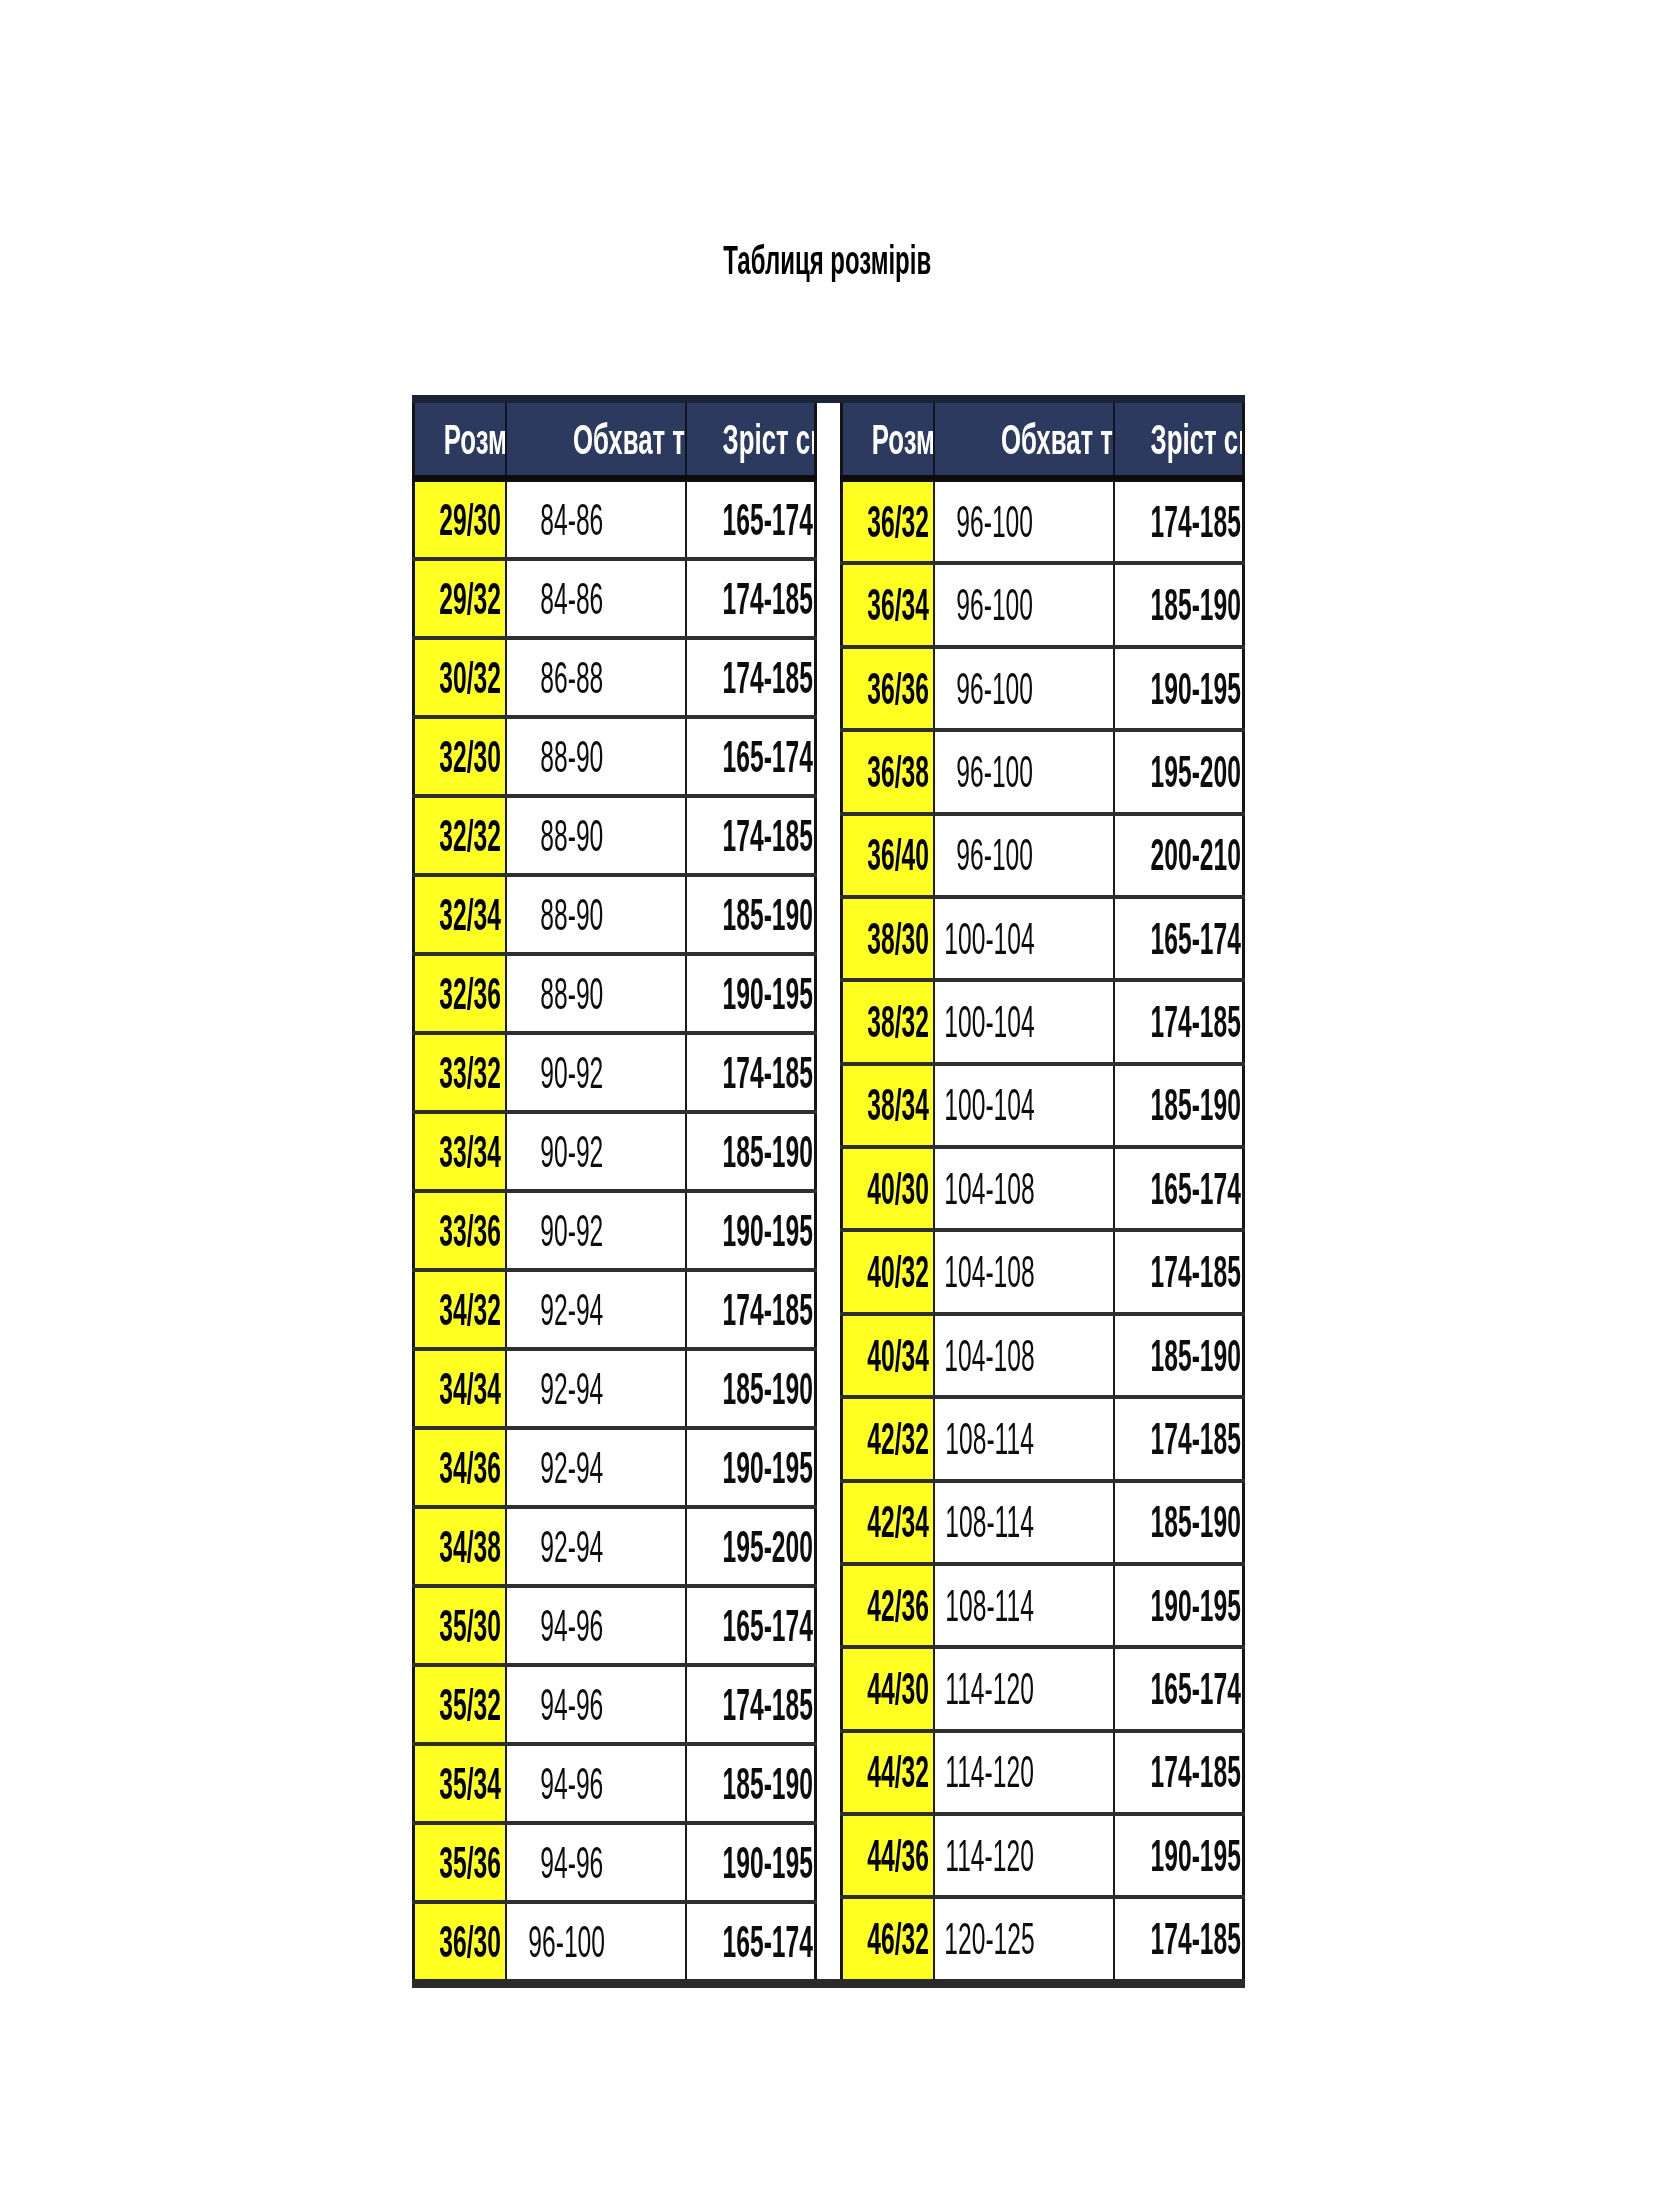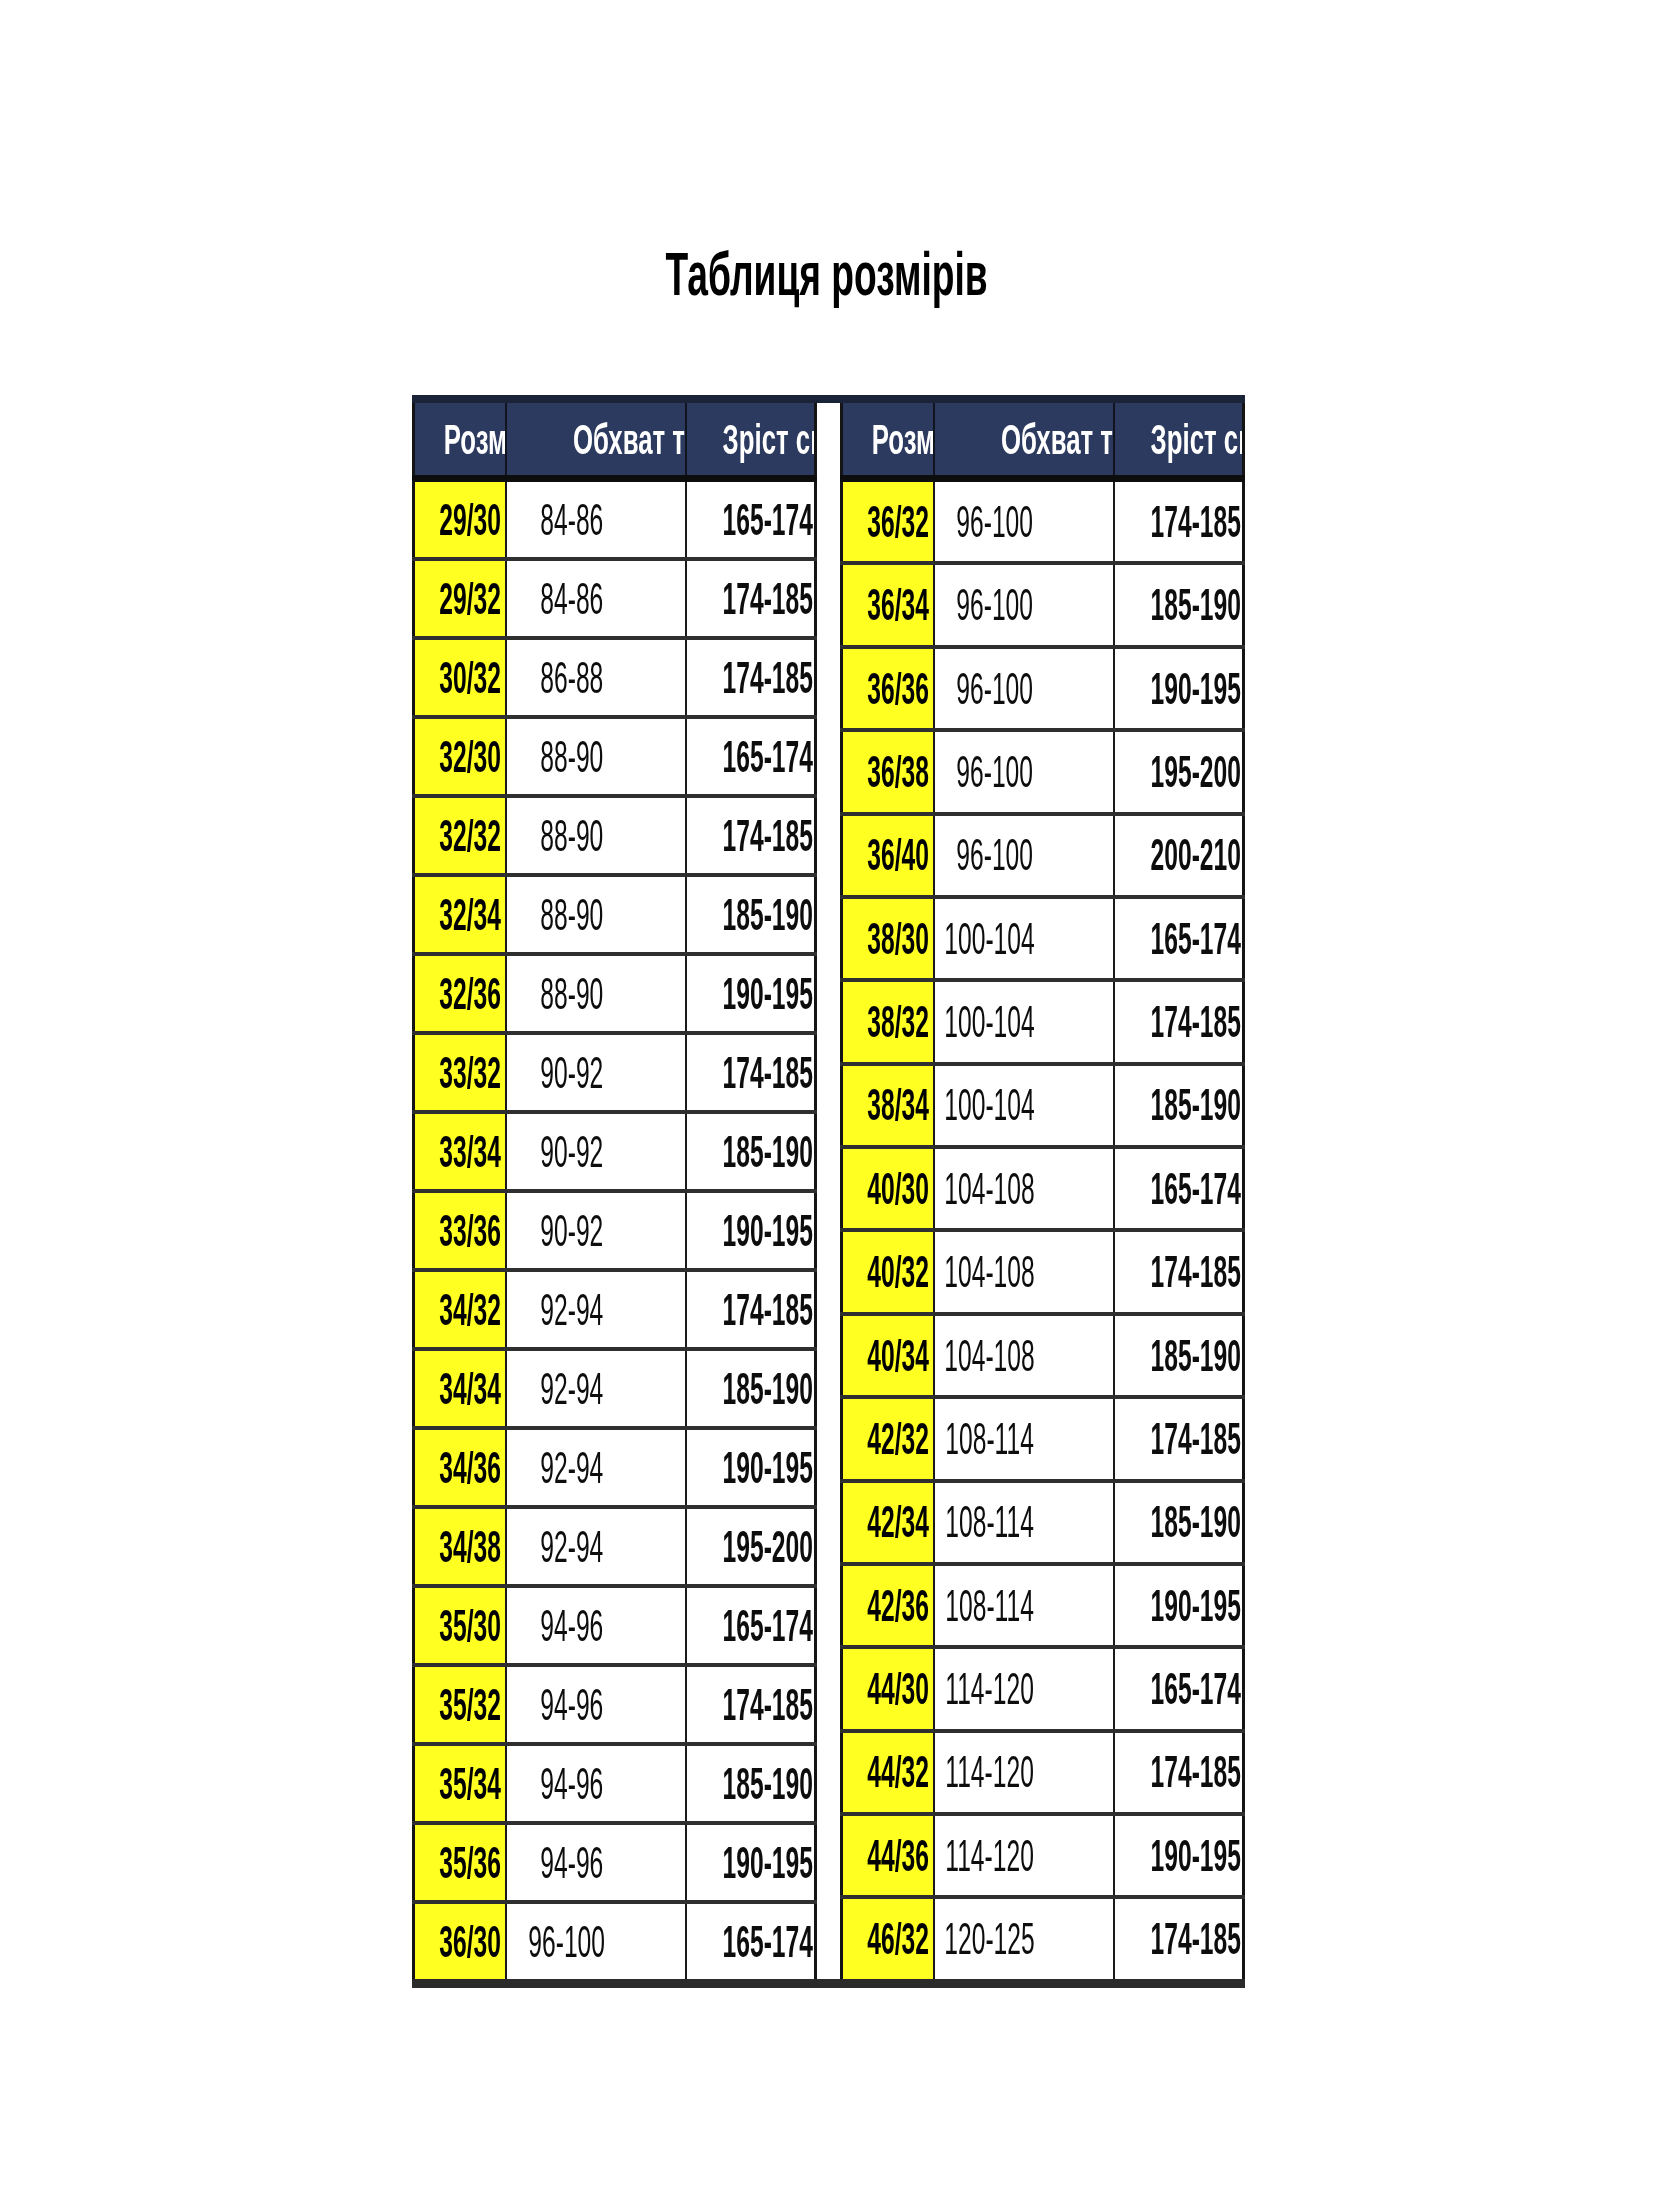--- a/index.html
+++ b/index.html
@@ -12,21 +12,21 @@
     overflow: hidden;
   }
   .title {
     position: absolute;
     top: 238px;
     left: 0;
     width: 100%;
     margin: 0;
     text-align: center;
     color: #000000;
-    font-size: 62px;
+    font-size: 40px;
     font-weight: 700;
     white-space: nowrap;
   }
   .title .cnd { display: inline-block; transform: scaleX(0.60); transform-origin: center; }
   .tables-wrap {
     position: absolute;
     left: 412px;
     top: 395px;
     width: 833px;
     display: flex;

